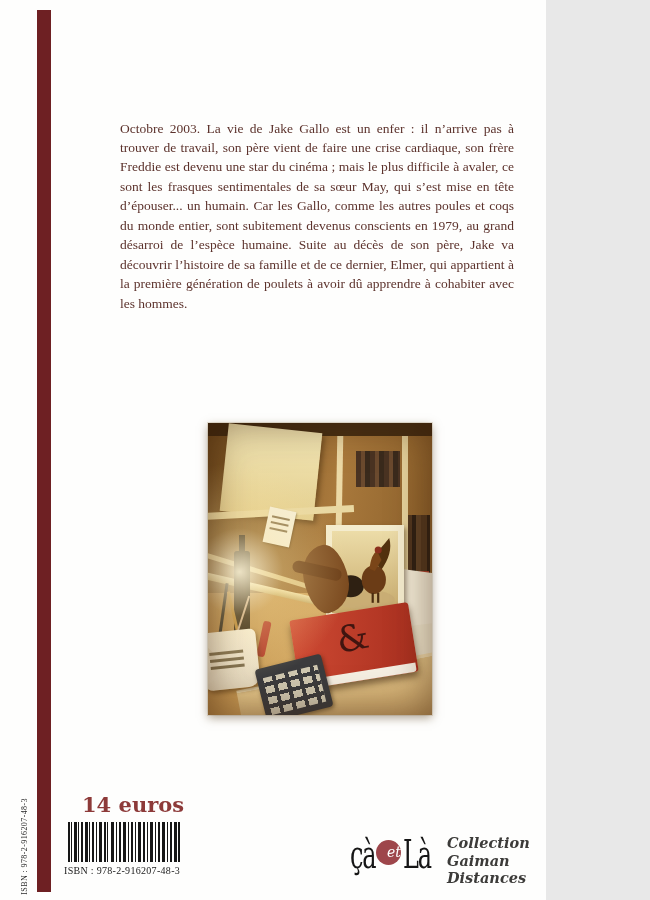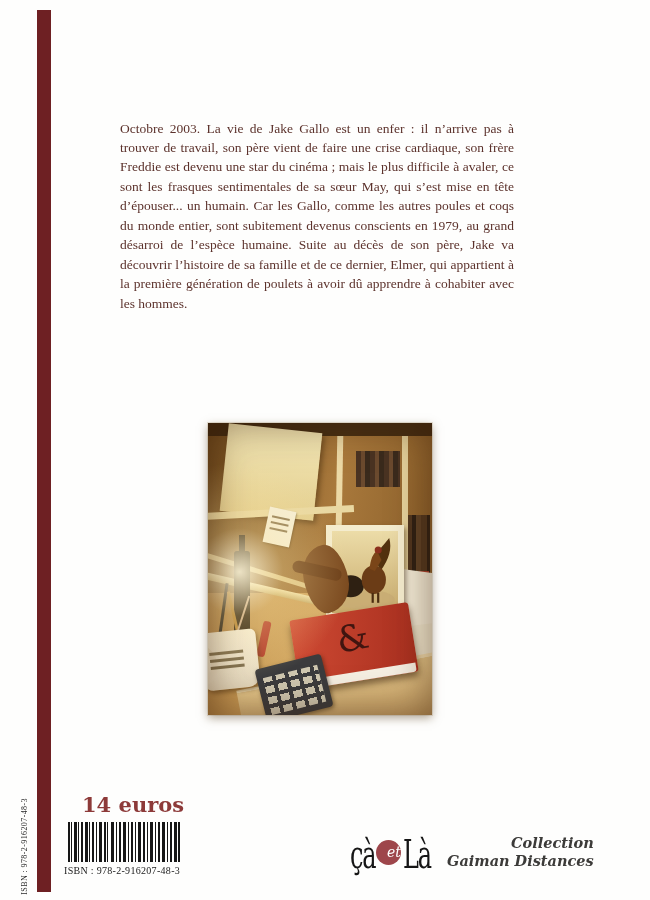--- a/index.html
+++ b/index.html
@@ -1,16 +1,16 @@
 <!DOCTYPE html>
 <html><head>
 <meta charset="utf-8">
 <style>
   html,body{margin:0;padding:0;background:#e8e8e8;}
-  .page{position:relative;width:650px;height:900px;background:#fefefd;overflow:hidden;
+  .page{position:relative;width:546px;height:900px;background:#fefefd;overflow:hidden;
         font-family:"Liberation Serif",serif;}
   
   .spine-strip{position:absolute;left:37px;top:10px;width:14px;height:882px;background:#6e2023;}
   .isbn-vertical{position:absolute;left:20px;bottom:5px;writing-mode:vertical-rl;
         transform:rotate(180deg);font:8px "Liberation Serif",serif;color:#2a2a2a;letter-spacing:.4px;}
   
   .blurb{position:absolute;left:120px;top:105px;width:394px;
         font-size:13.5px;line-height:19.45px;text-align:justify;color:#5c322c;}
   .quote{position:absolute;left:120px;top:316px;width:399px;
         font-size:13.5px;line-height:19.45px;text-align:justify;color:#5c322c;}
@@ -84,21 +84,21 @@
         font:10px "Liberation Serif",serif;color:#1a1a1a;letter-spacing:.3px;}
   
   .logo-ca,.logo-la{position:absolute;top:831px;font:40px "DejaVu Serif",serif;color:#161616;
         transform:scaleX(.6);transform-origin:left top;letter-spacing:-2px;}
   .logo-ca{left:350px;}
   .logo-la{left:403px;}
   .logo-circle{position:absolute;left:376px;top:840px;width:25px;height:25px;border-radius:50%;
         background:#9e464b;color:#fff;text-align:right;
         font:italic 14px/25px "DejaVu Serif",serif;}
   .collection{position:absolute;left:447px;top:834px;
-        font:italic bold 14.5px/17.5px "DejaVu Serif",serif;color:#3c3b39;text-align:right;}
+        font:italic bold 14.5px/17.5px "DejaVu Serif",serif;color:#3c3b39;}
 </style>
 </head>
 <body>
 
 <div class="page">
 
   <div class="spine-strip"></div>
   <div class="isbn-vertical">ISBN : 978-2-916207-48-3</div>
 
   <p class="blurb">Octobre 2003. La vie de Jake Gallo est un enfer : il n’arrive pas à trouver de travail, son père vient de faire une crise cardiaque, son frère Freddie est devenu une star du cinéma ; mais le plus difficile à avaler, ce sont les frasques sentimentales de sa sœur May, qui s’est mise en tête d’épouser... un humain. Car les Gallo, comme les autres poules et coqs du monde entier, sont subitement devenus conscients en 1979, au grand désarroi de l’espèce humaine. Suite au décès de son père, Jake va découvrir l’histoire de sa famille et de ce dernier, Elmer, qui appartient à la première génération de poulets à avoir dû apprendre à cohabiter avec les hommes.</p>

